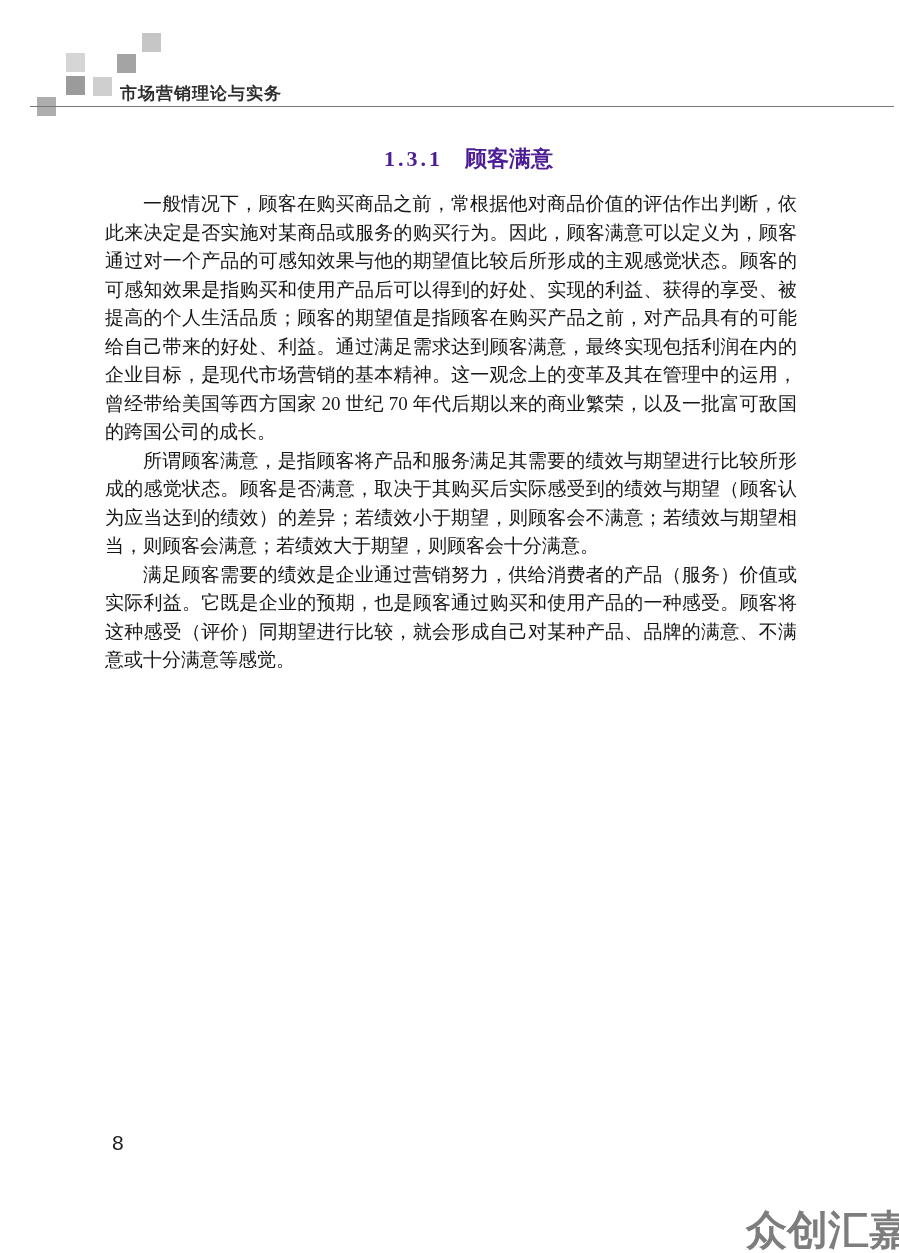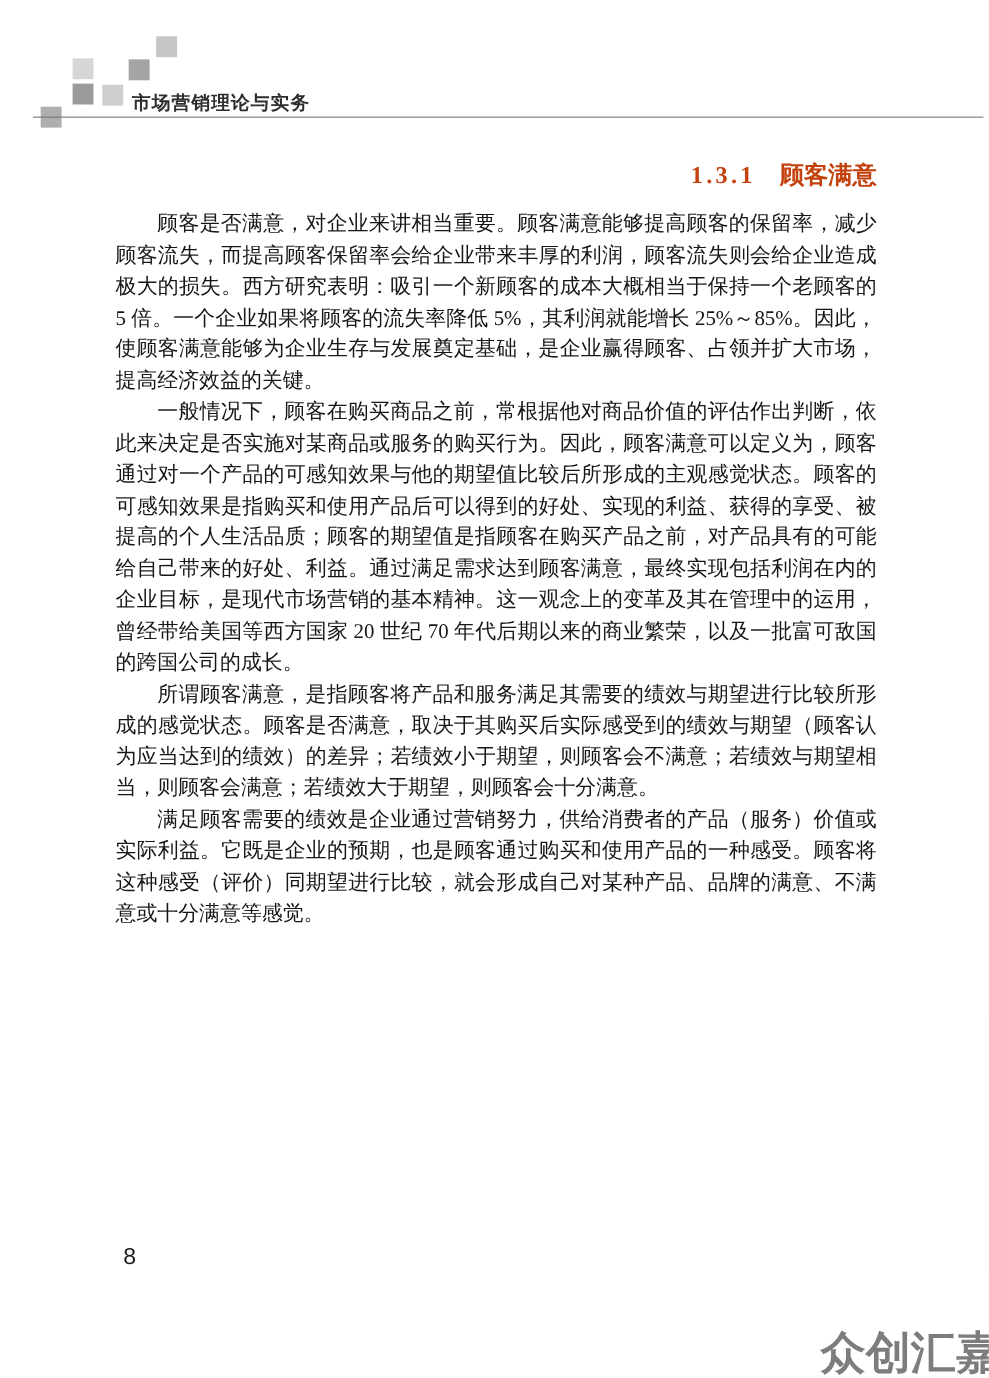--- a/index.html
+++ b/index.html
@@ -38,22 +38,22 @@
     position:absolute; left:105px; top:126px; width:692px;
     font-size:19px; line-height:28.5px;
     text-align:justify;
   }
   .para { margin:0; text-indent:2em; }
   .para.no-indent { text-indent:0; }
 
   .section-heading {
     margin:17px 0 15px 35px;
     font-size:22px; line-height:32px;
-    font-weight:bold; color:#c2410c;
-    text-align:right;
+    font-weight:bold; color:#4c1d95;
+    text-align:center;
   }
   .section-heading .sec-num { letter-spacing:3px; }
   .section-heading .sec-gap { display:inline-block; width:22px; }
 
   
   .page-number {
     position:absolute; left:112px; top:1131px;
     font-size:21px; color:#1c1c1c;
     font-family:"Liberation Sans","DejaVu Sans",sans-serif;
   }
@@ -81,21 +81,20 @@
 
   <div class="header-rule"></div>
 
   <div class="main">
 
 
     <h2 class="section-heading">
       <span class="sec-num">1.3.1</span><span class="sec-gap"></span><span class="sec-title">顾客满意</span>
     </h2>
 
-    <p class="para">顾客是否满意，对企业来讲相当重要。顾客满意能够提高顾客的保留率，减少顾客流失，而提高顾客保留率会给企业带来丰厚的利润，顾客流失则会给企业造成极大的损失。西方研究表明：吸引一个新顾客的成本大概相当于保持一个老顾客的 5 倍。一个企业如果将顾客的流失率降低 5%，其利润就能增长 25%～85%。因此，使顾客满意能够为企业生存与发展奠定基础，是企业赢得顾客、占领并扩大市场，提高经济效益的关键。</p>
     <p class="para">一般情况下，顾客在购买商品之前，常根据他对商品价值的评估作出判断，依此来决定是否实施对某商品或服务的购买行为。因此，顾客满意可以定义为，顾客通过对一个产品的可感知效果与他的期望值比较后所形成的主观感觉状态。顾客的可感知效果是指购买和使用产品后可以得到的好处、实现的利益、获得的享受、被提高的个人生活品质；顾客的期望值是指顾客在购买产品之前，对产品具有的可能给自己带来的好处、利益。通过满足需求达到顾客满意，最终实现包括利润在内的企业目标，是现代市场营销的基本精神。这一观念上的变革及其在管理中的运用，曾经带给美国等西方国家 20 世纪 70 年代后期以来的商业繁荣，以及一批富可敌国的跨国公司的成长。</p>
     <p class="para">所谓顾客满意，是指顾客将产品和服务满足其需要的绩效与期望进行比较所形成的感觉状态。顾客是否满意，取决于其购买后实际感受到的绩效与期望（顾客认为应当达到的绩效）的差异；若绩效小于期望，则顾客会不满意；若绩效与期望相当，则顾客会满意；若绩效大于期望，则顾客会十分满意。</p>
     <p class="para">满足顾客需要的绩效是企业通过营销努力，供给消费者的产品（服务）价值或实际利益。它既是企业的预期，也是顾客通过购买和使用产品的一种感受。顾客将这种感受（评价）同期望进行比较，就会形成自己对某种产品、品牌的满意、不满意或十分满意等感觉。</p>
 
   </div>
 
   <div class="page-number">8</div>
 
   <div class="watermark">众创汇嘉</div>
 

